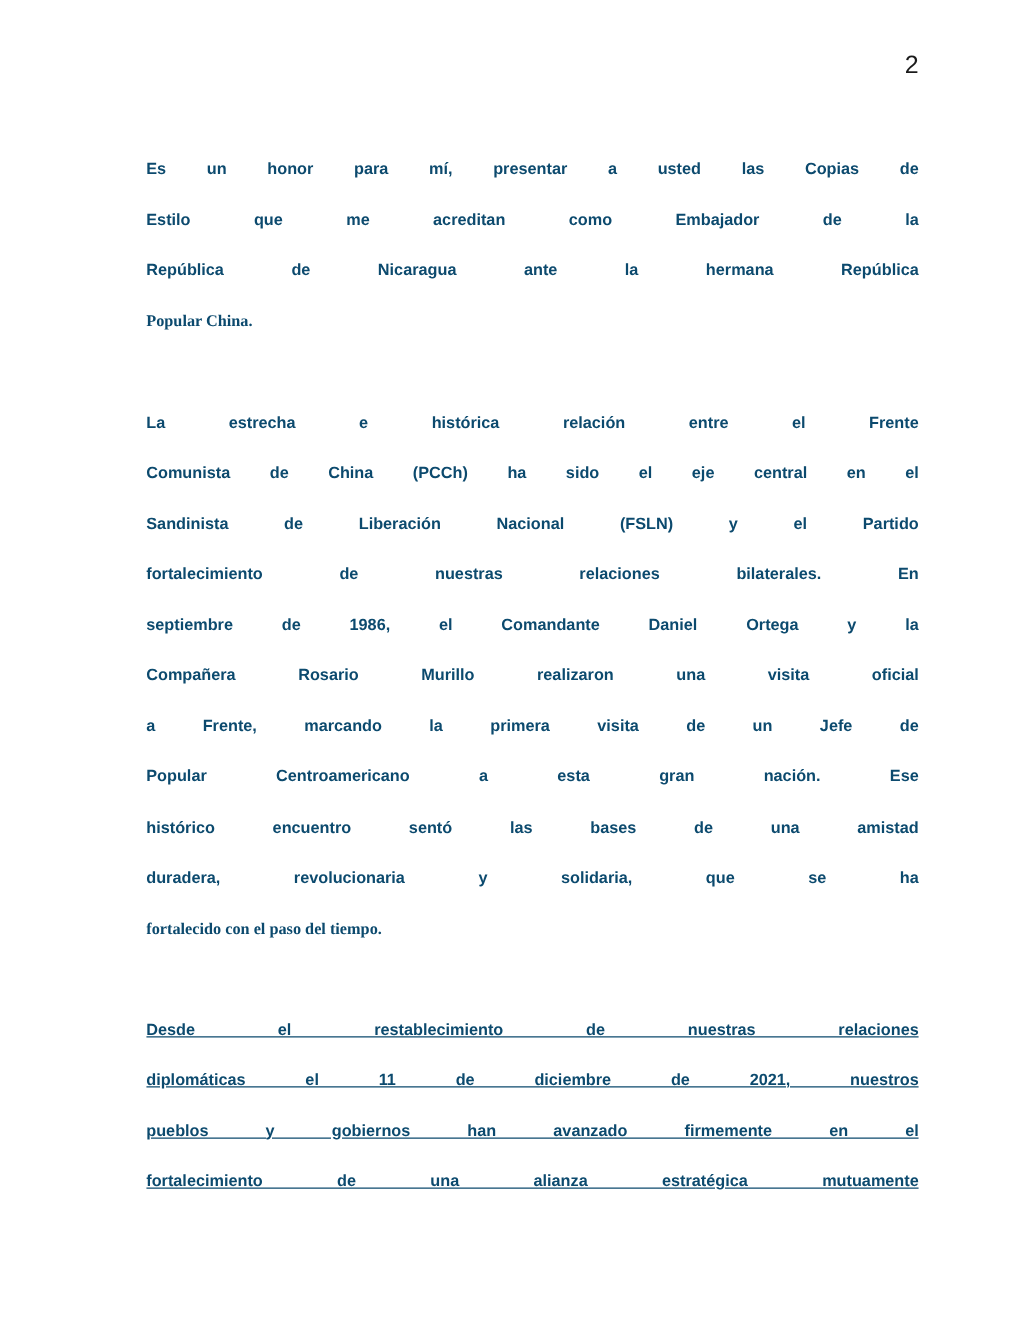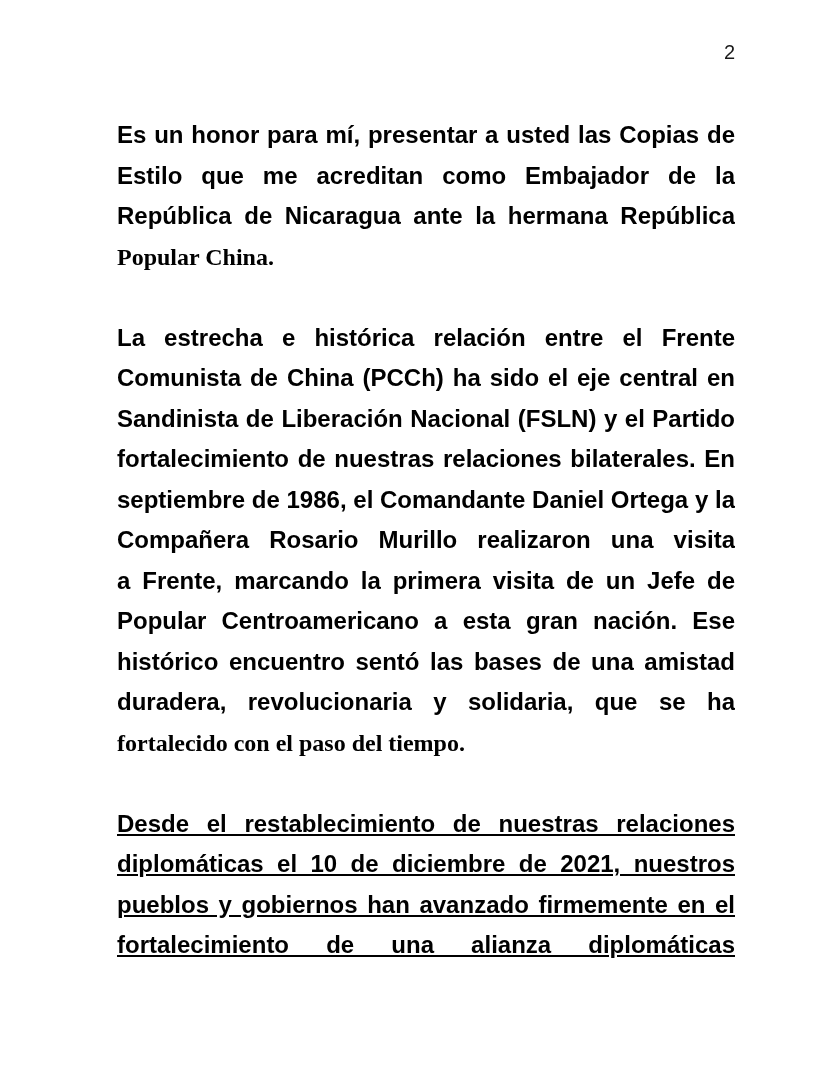--- a/index.html
+++ b/index.html
@@ -25,24 +25,24 @@
     font-size: 20px;
     font-weight: 400;
     line-height: 1.1;
     color: #1a1a1a;
   }
   .content {
     position: absolute;
     left: 117px;
     top: 115px;
     width: 618px;
-    font-size: 24px;
+    font-size: 13px;
     font-weight: 700;
     line-height: 40.5px;
-    color: #000000;
+    color: #0c4a6e;
   }
   .paragraph {
     margin: 0 0 40.5px 0;
   }
   .paragraph:last-child {
     margin-bottom: 0;
     text-decoration: underline;
   }
   .line {
     height: 40.5px;
@@ -76,18 +76,18 @@
         <div class="line">septiembre de 1986, el Comandante Daniel Ortega y la</div>
         <div class="line">Compañera Rosario Murillo realizaron una visita oficial</div>
         <div class="line">a Frente, marcando la primera visita de un Jefe de</div>
         <div class="line">Popular Centroamericano a esta gran nación. Ese</div>
         <div class="line">histórico encuentro sentó las bases de una amistad</div>
         <div class="line">duradera, revolucionaria y solidaria, que se ha</div>
         <div class="line para-end">fortalecido con el paso del tiempo.</div>
       </div>
       <div class="paragraph">
         <div class="line">Desde el restablecimiento de nuestras relaciones</div>
-        <div class="line">diplomáticas el 10 de diciembre de 2021, nuestros</div>
+        <div class="line">diplomáticas el 11 de diciembre de 2021, nuestros</div>
         <div class="line">pueblos y gobiernos han avanzado firmemente en el</div>
-        <div class="line">fortalecimiento de una alianza diplomáticas mutuamente</div>
+        <div class="line">fortalecimiento de una alianza estratégica mutuamente</div>
       </div>
     </div>
 </div>
 
 </body></html>

